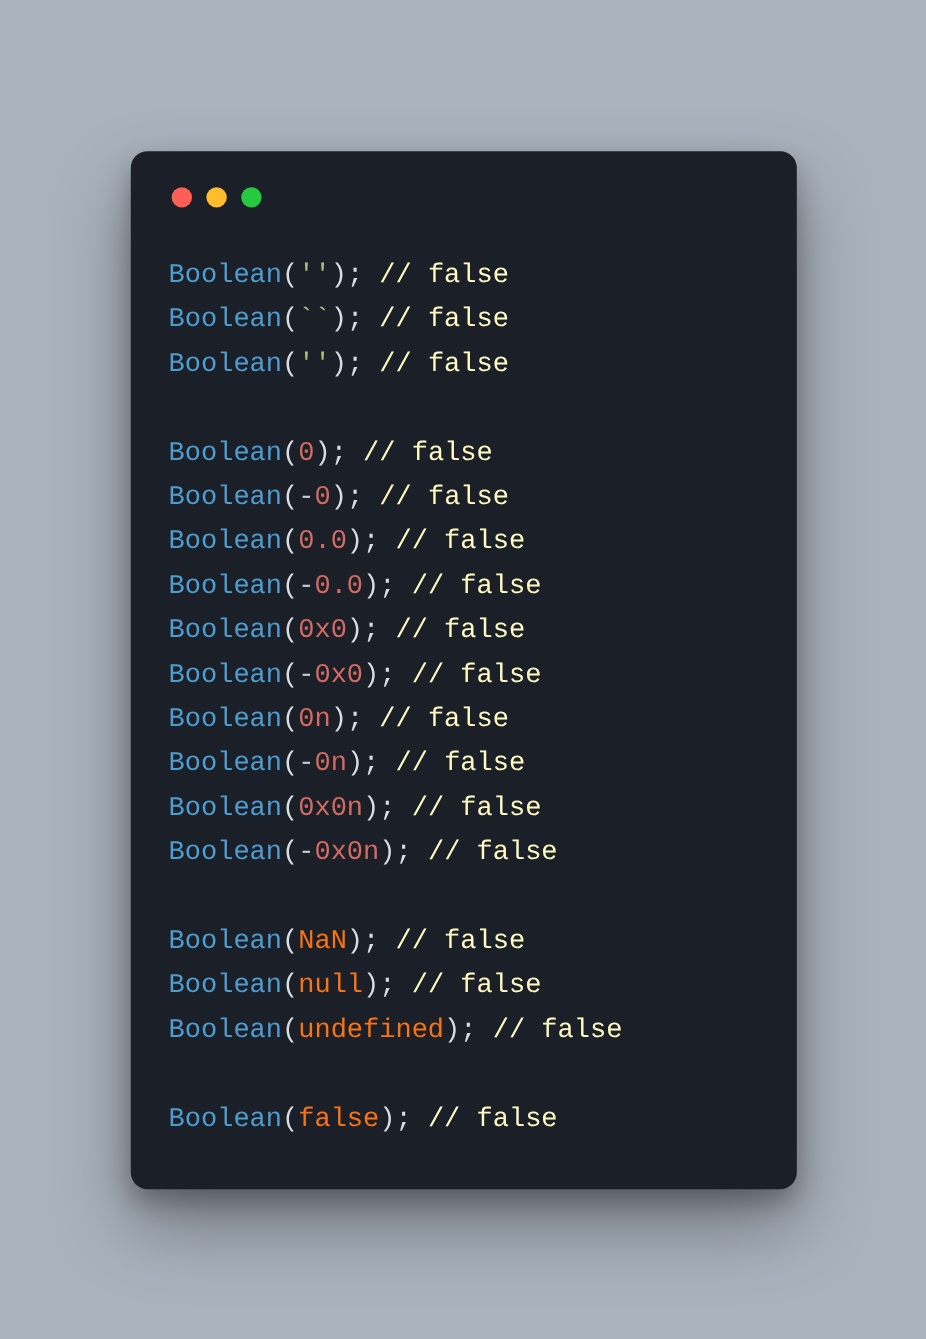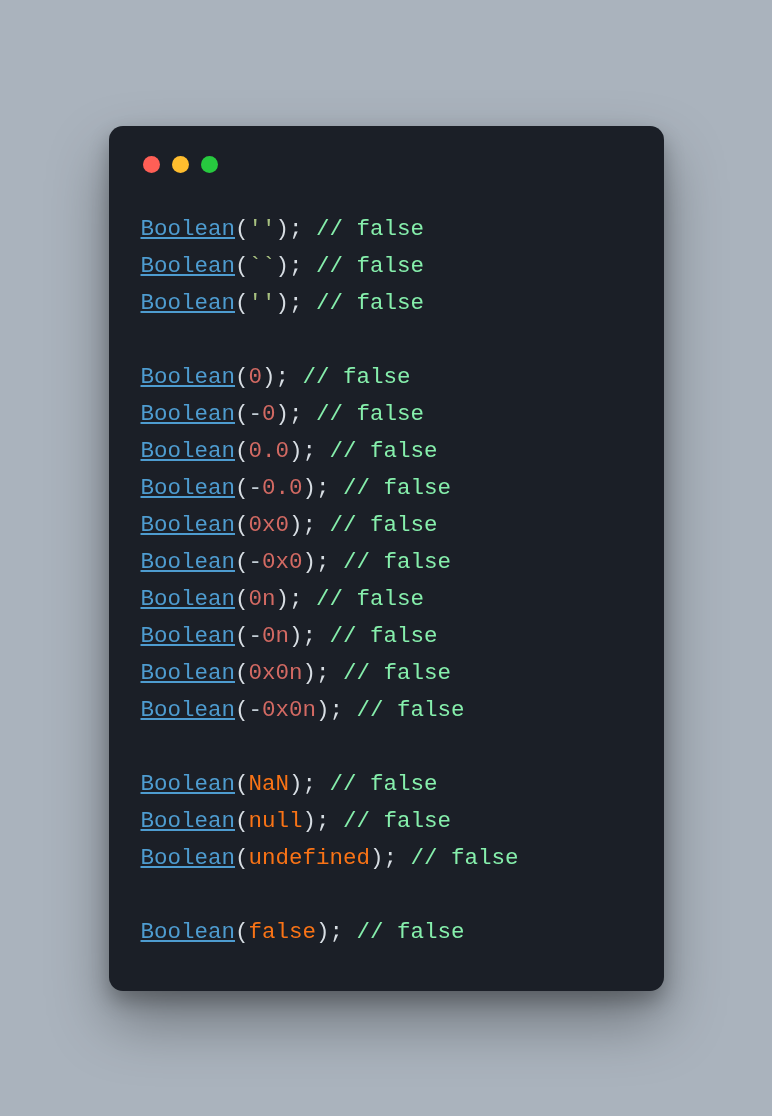--- a/index.html
+++ b/index.html
@@ -31,28 +31,28 @@
   }
   .dot.red{background:#ff5f56;}
   .dot.yellow{background:#ffbd2e;}
   .dot.green{background:#27c93f;}
   .code{
     font-size:22.5px;
     line-height:37px;
     white-space:pre;
     letter-spacing:0px;
   }
-  .t-fn{color:#4e9cd0;text-decoration:underline;}
+  .t-fn{color:#4e9cd0;}
   .t-paren{color:#d7dde3;}
   .t-semi{color:#d7dde3;}
   .t-str{color:#a8c180;}
   .t-num{color:#d36a63;}
   .t-op{color:#c3cdd6;}
   .t-id{color:#f97316;}
-  .t-cmt{color:#86efac;}
+  .t-cmt{color:#fef9c3;}
   .blank{height:37px;}
 </style>
 </head>
 <body>
 
 <div class="window">
   <div class="traffic-lights">
     <div class="dot red"></div>
     <div class="dot yellow"></div>
     <div class="dot green"></div>

